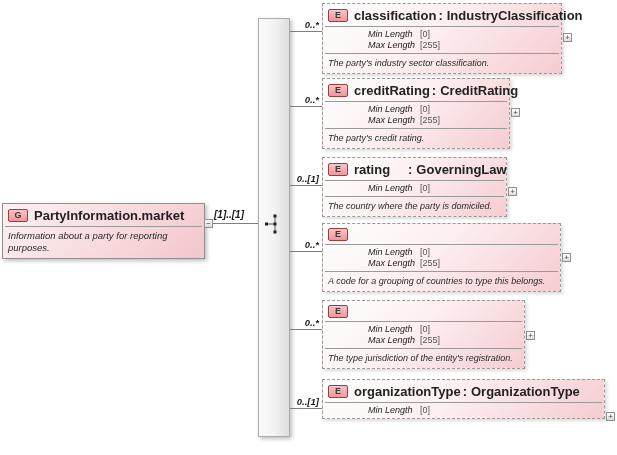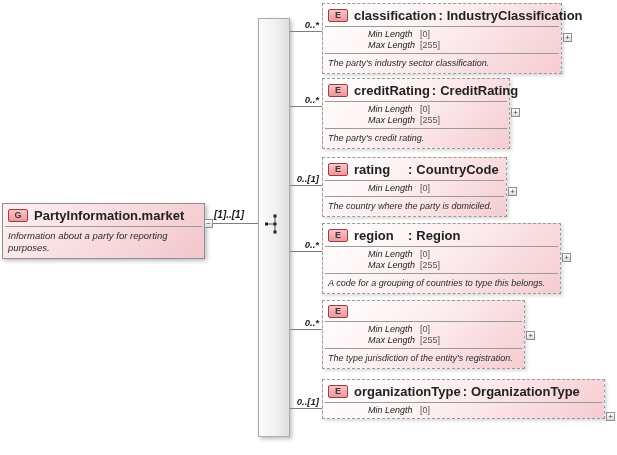--- a/index.html
+++ b/index.html
@@ -134,36 +134,35 @@
           <span class="facet-value">[255]</span>
         </div>
     </div>
     <div class="desc">The party's credit rating.</div>
   </div>
   <div class="handle" style="left:511px;top:108px;">+</div>
 
   <div class="node element" style="left:322px;top:157px;width:185px;">
     <div class="titlebar">
       <span class="kind-icon">E</span>
-      <span class="node-title"><span class="el-name">rating</span><span class="el-sep">:</span><span>CountryCode</span></span>
+      <span class="node-title"><span class="el-name">rating</span><span class="el-sep">:</span><span>GoverningLaw</span></span>
     </div>
     <div class="facets">
       <div class="facet-row">
           <span class="facet-label">Min Length</span>
           <span class="facet-value">[0]</span>
         </div>
     </div>
     <div class="desc">The country where the party is domiciled.</div>
   </div>
   <div class="handle" style="left:508px;top:187px;">+</div>
 
   <div class="node element" style="left:322px;top:223px;width:239px;">
     <div class="titlebar">
       <span class="kind-icon">E</span>
-      <span class="node-title"><span class="el-name">region</span><span class="el-sep">:</span><span>Region</span></span>
     </div>
     <div class="facets">
       <div class="facet-row">
           <span class="facet-label">Min Length</span>
           <span class="facet-value">[0]</span>
         </div>
       <div class="facet-row">
           <span class="facet-label">Max Length</span>
           <span class="facet-value">[255]</span>
         </div>

